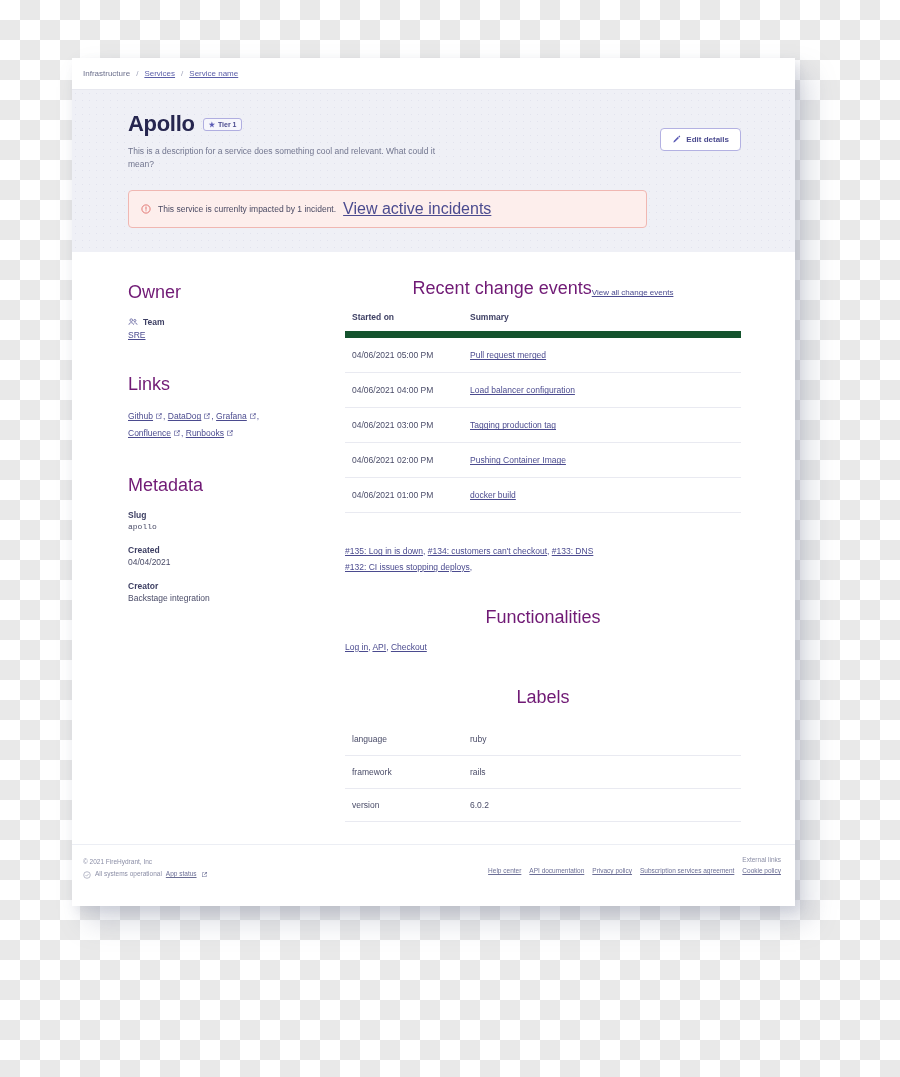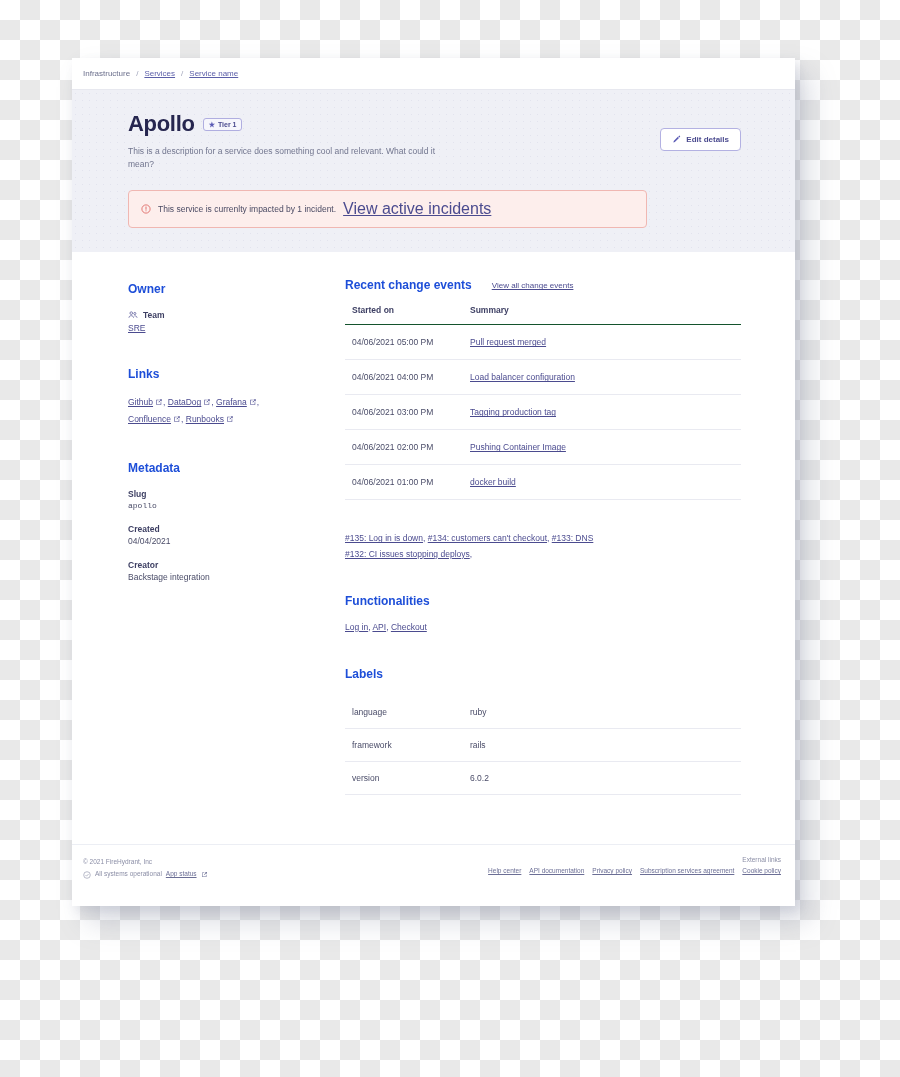--- a/index.html
+++ b/index.html
@@ -66,46 +66,46 @@
     width:519px;
   }
   #alert-banner .alert-text { font-size:8.5px; color:#4a4a63; }
   #alert-banner .alert-link { color:#4b4b8f; text-decoration:underline; }
 
   
   #content { display:flex; padding:26px 54px 0 56px; }
   #sidebar { width:210px; flex:0 0 210px; padding-top:4px; }
   #main { flex:1; padding-left:7px; }
 
-  h2.section-title { font-size:12px; font-weight:bold; color:#1d4ed8; margin:0; }
+  h2.section-title { font-size:18px; font-weight:normal; color:#701a75; margin:0; }
   .sb-block { margin-bottom:34px; }
   .sb-block:last-child { margin-bottom:8px; }
 
   .owner-row { display:flex; align-items:center; gap:5px; margin-top:14px; }
   .owner-label { font-size:8.5px; font-weight:bold; color:#3d3f63; }
   .owner-value { display:block; margin-top:3px; font-size:8.5px; color:#4b4b8f; text-decoration:underline; }
 
   .links-wrap { margin-top:13px; font-size:8.5px; color:#4b4b8f; line-height:1.95; max-width:168px; }
   .link-item { color:#4b4b8f; text-decoration:underline; }
   .ext-ico { display:inline-block; vertical-align:-1px; margin-left:2px; }
   .comma { color:#4b4b8f; text-decoration:none; }
 
   .meta-item { margin-top:14px; }
   .meta-key { font-size:8.5px; font-weight:bold; color:#3d3f63; }
   .meta-val { font-size:8.5px; color:#4a4c68; margin-top:2px; }
   .meta-val.mono { font-family:"Liberation Mono", monospace; font-size:8px; }
 
   .main-block { margin-bottom:31px; }
-  .block-head { display:flex; align-items:flex-end; justify-content:flex-start;gap:20px; }
+  .block-head { display:flex; align-items:flex-end; justify-content:center; }
   .view-all { font-size:8px; color:#4b4b8f; text-decoration:underline; padding-bottom:2px; }
 
   table.data { width:100%; border-collapse:collapse; margin-top:13px; }
   table.data th {
     text-align:left; font-size:8.5px; font-weight:bold; color:#3d3f63;
-    padding:0 0 9px 7px; border-bottom:1px solid #14532d;
+    padding:0 0 9px 7px; border-bottom:7px solid #14532d;
   }
   table.data td {
     font-size:8.5px; color:#4a4c68; padding:12px 0 12px 7px;
     border-bottom:1px solid #e9eaf1;
   }
   table.data td.col-date { width:118px; }
   table.data td a { color:#4b4b8f; text-decoration:underline; }
 
   .inline-list { margin-top:12px; font-size:8.5px; line-height:1.85; color:#4b4b8f; max-width:300px; }
   .inline-list a { color:#4b4b8f; text-decoration:underline; }

